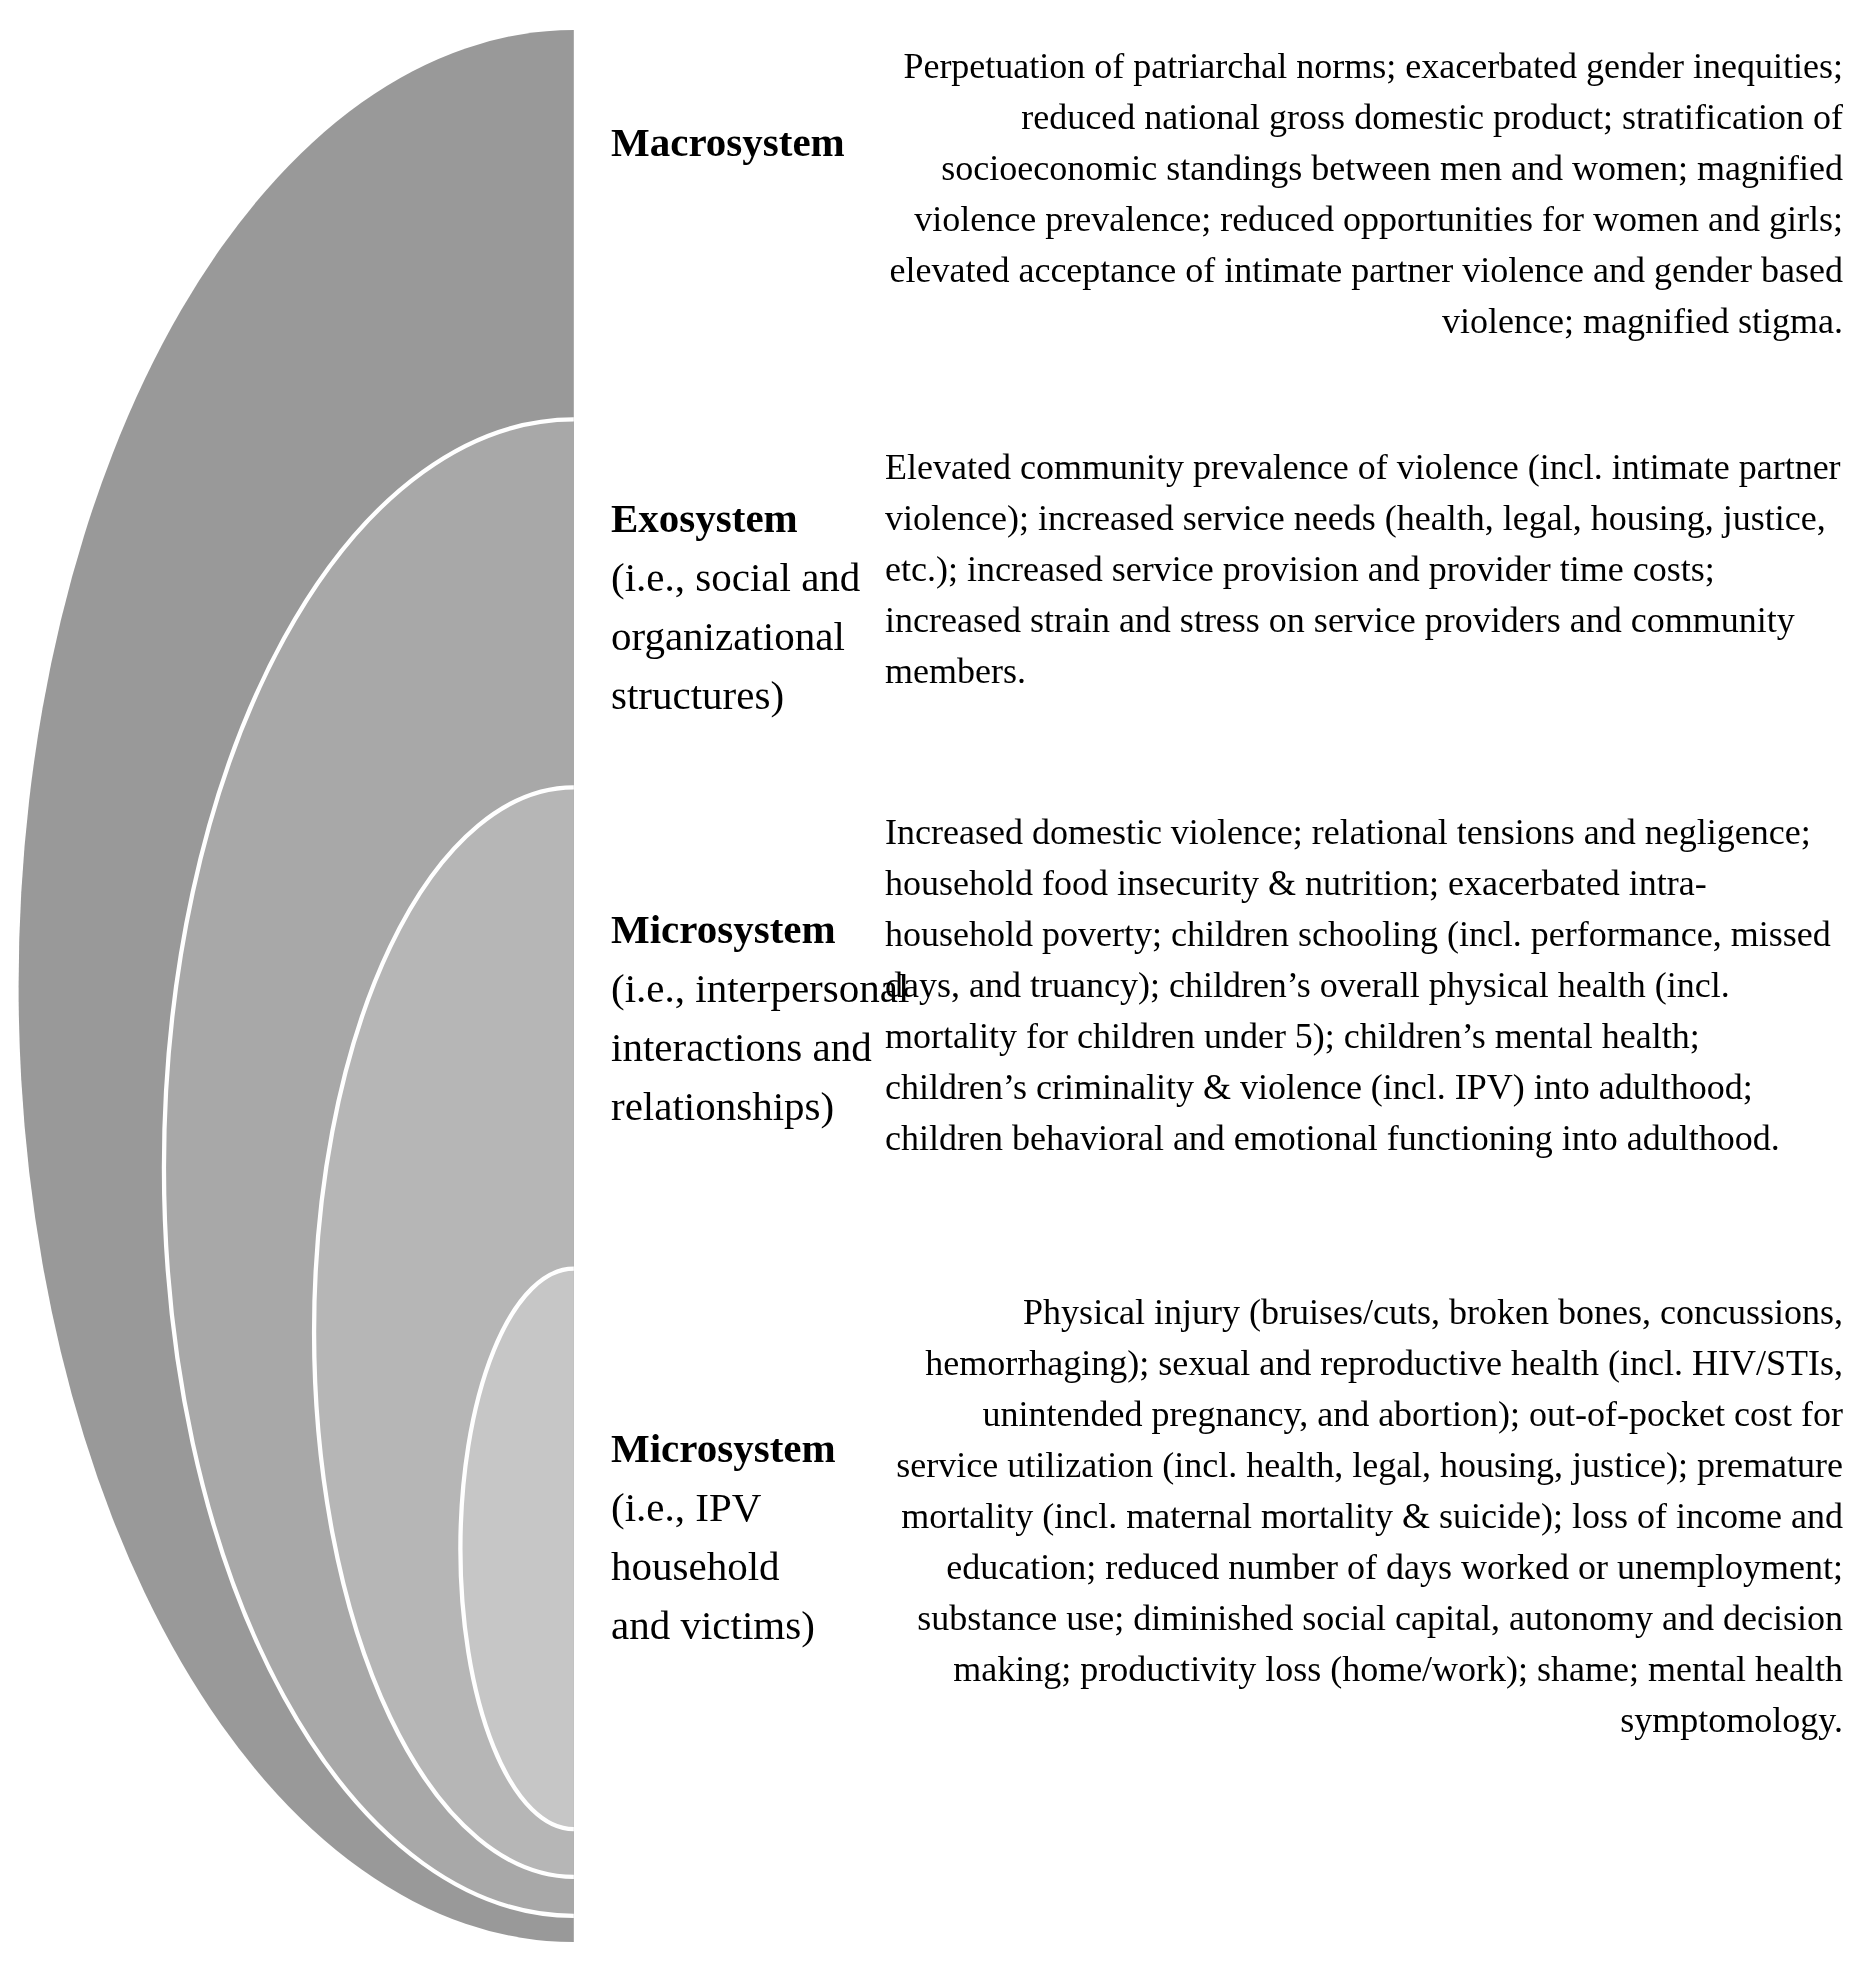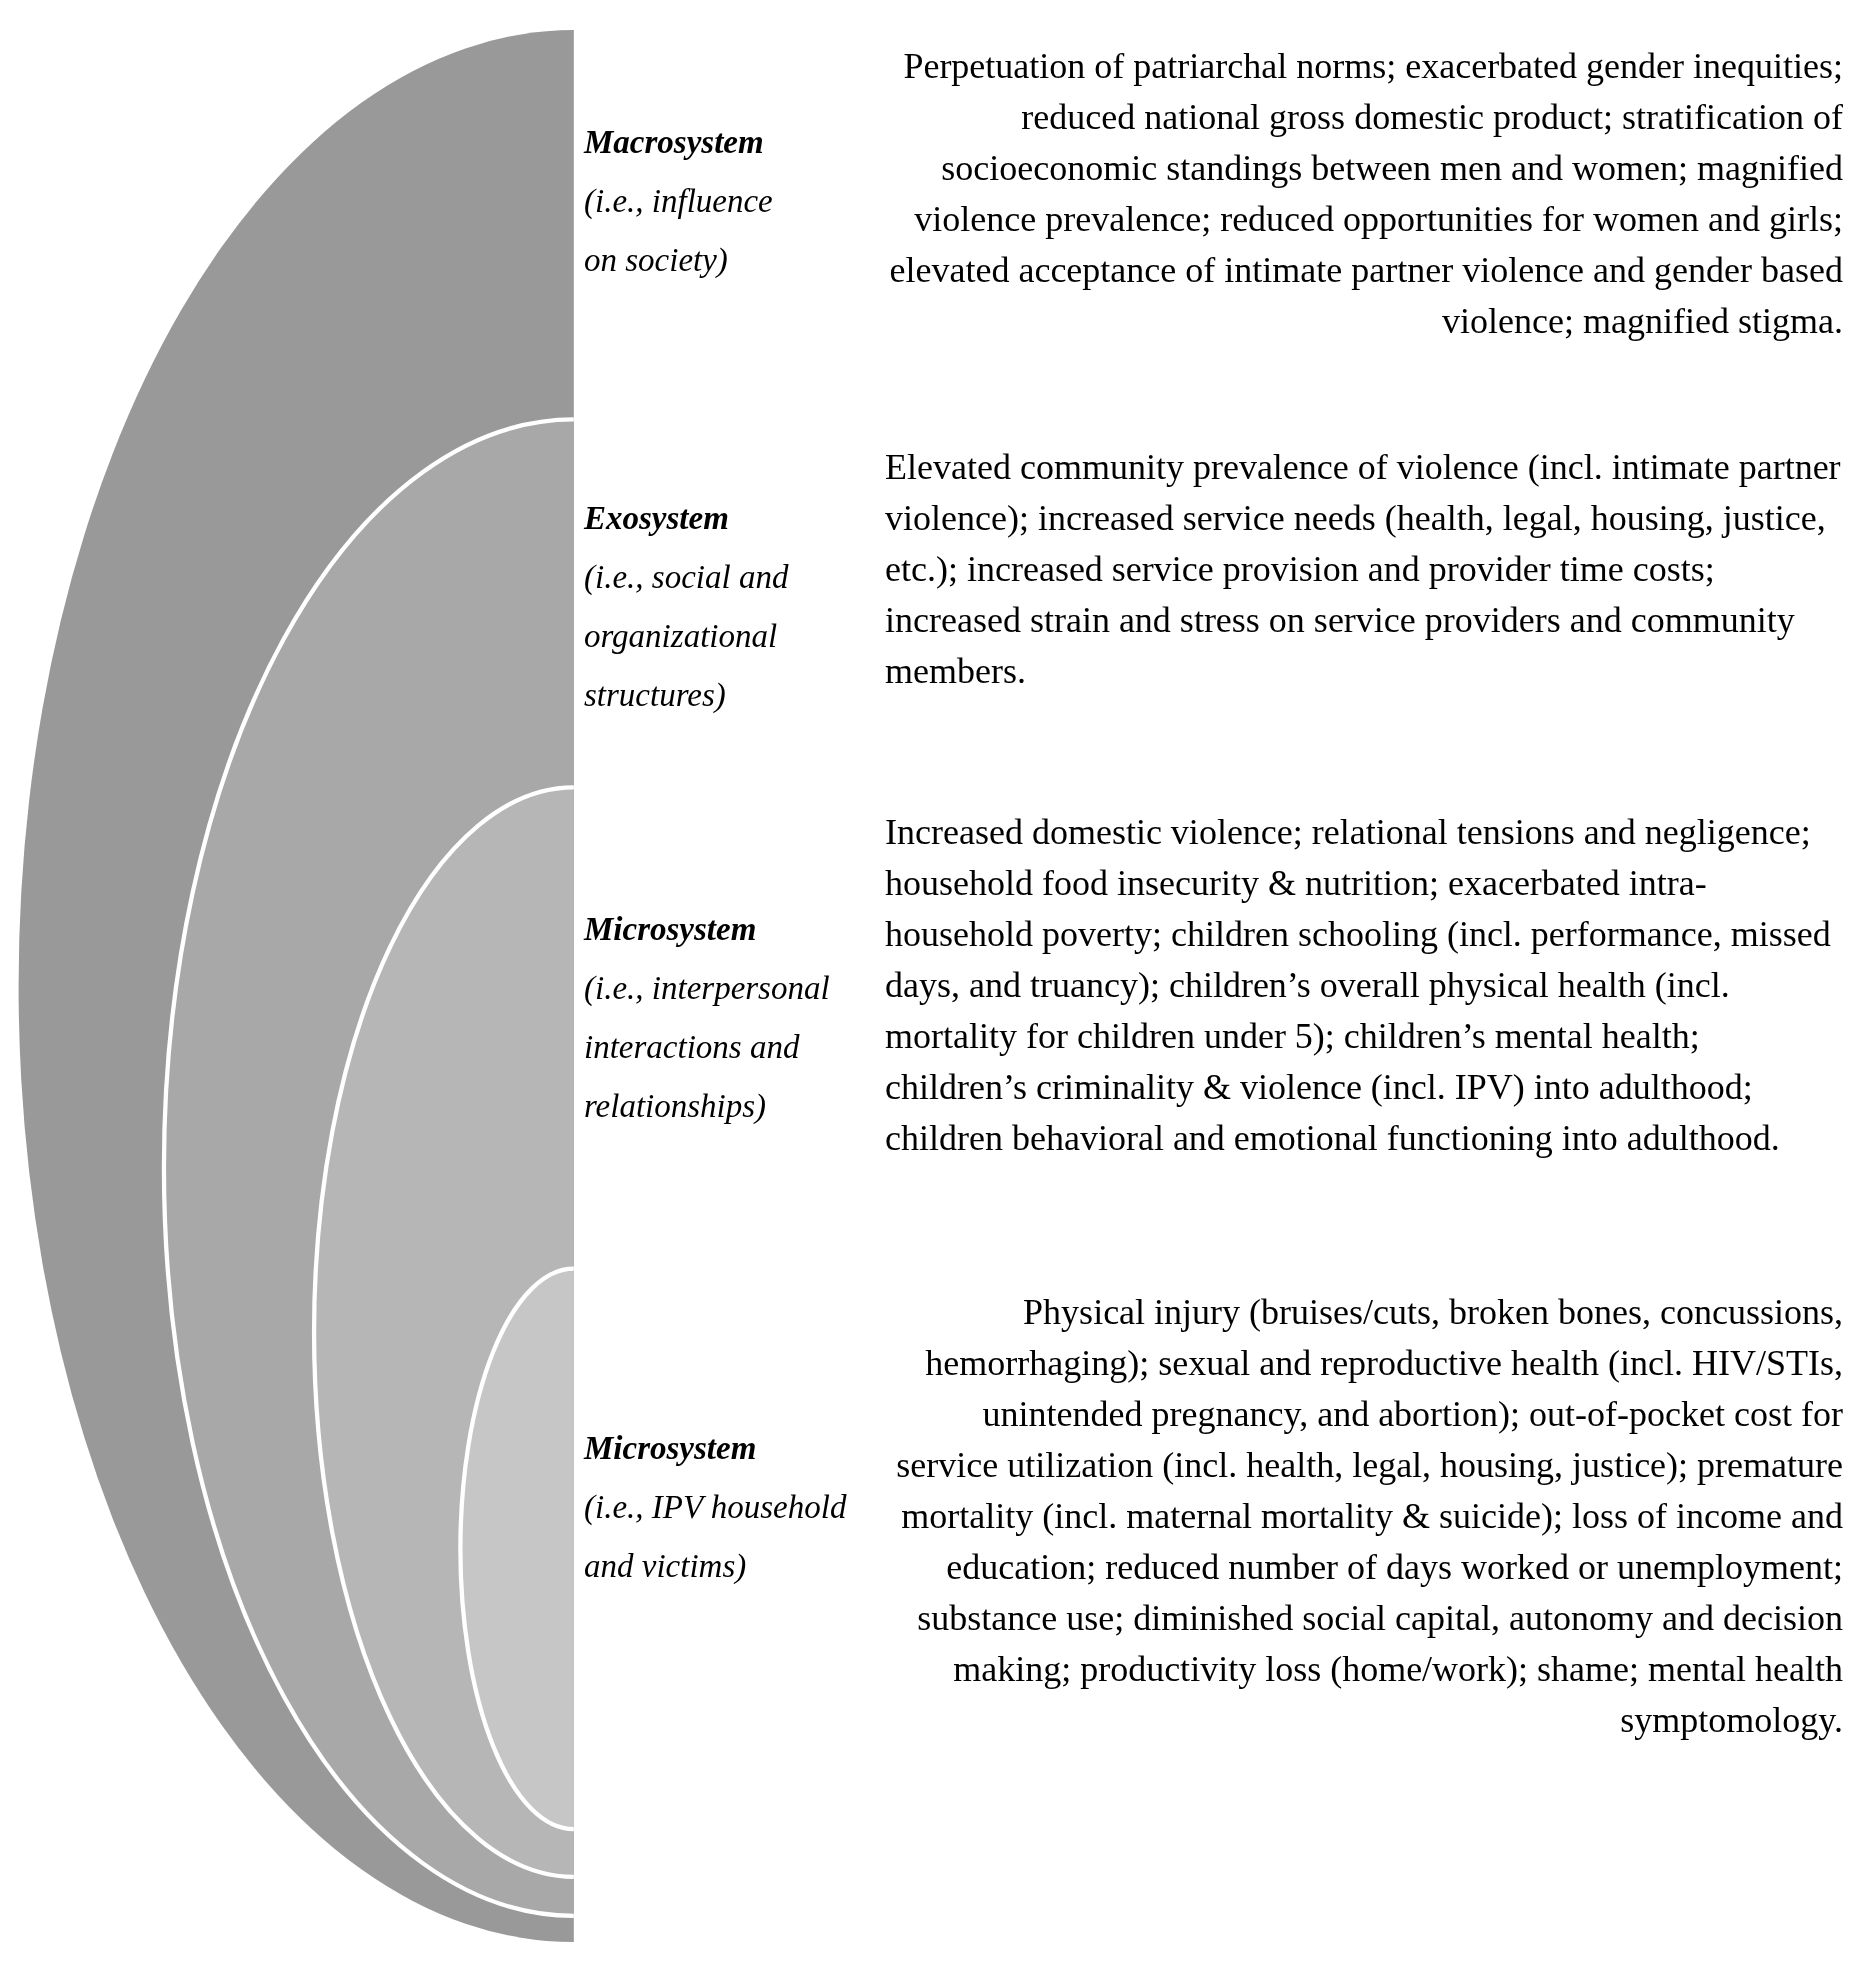--- a/index.html
+++ b/index.html
@@ -26,25 +26,24 @@
   }
   .ring {
     stroke: none;
   }
   .ring.bordered {
     stroke: #ffffff;
     stroke-width: 9;
   }
   .label {
     position: absolute;
-    left: 584px;
+    left: 611px;
     width: 317px;
-    font-size: 33px;
+    font-size: 41px;
     line-height: 59px;
-    font-style: italic;
   }
   .label-name {
     font-weight: 700;
   }
   .label-qualifier {
     font-weight: 400;
     white-space: pre-line;
   }
   .desc {
     position: absolute;
@@ -78,22 +77,20 @@
     <g clip-path="url(#halfclip)">
       <ellipse class="ring" cx="1204" cy="2069" rx="1165" ry="2006" fill="#999999"></ellipse>
       <ellipse class="ring bordered" cx="1204" cy="2450" rx="860" ry="1570" fill="#a8a8a8"></ellipse>
       <ellipse class="ring bordered" cx="1204" cy="2795" rx="545" ry="1143" fill="#b6b6b6"></ellipse>
       <ellipse class="ring bordered" cx="1204" cy="3250" rx="238" ry="588" fill="#c6c6c6"></ellipse>
     </g>
   </svg>
 
   <div class="label" id="label-macrosystem">
     <div class="label-name">Macrosystem</div>
-    <div class="label-qualifier">(i.e., influence
-on society)</div>
   </div>
 
   <div class="label" id="label-microsystem">
     <div class="label-name">Microsystem</div>
     <div class="label-qualifier">(i.e., interpersonal
 interactions and
 relationships)</div>
   </div>
 
   <div class="label" id="label-exosystem">

